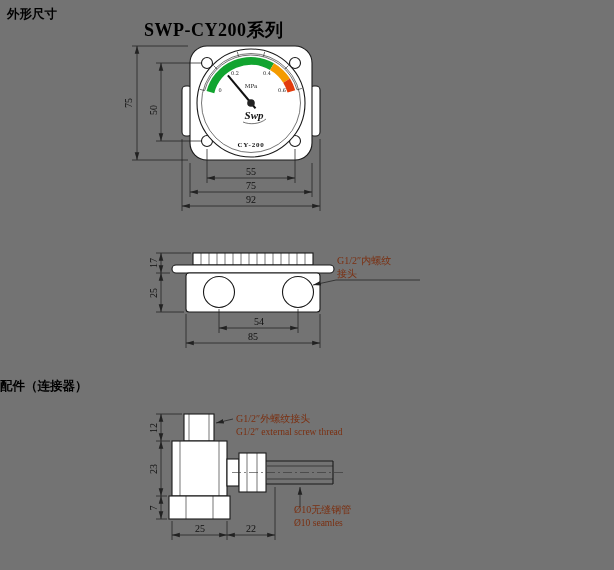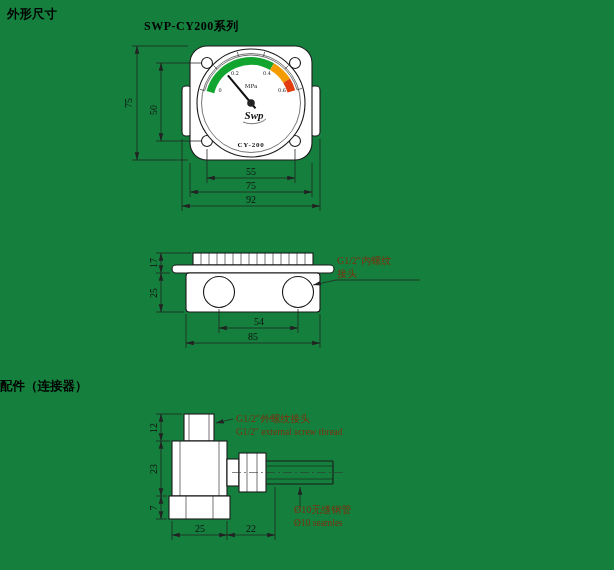--- a/index.html
+++ b/index.html
@@ -1,20 +1,20 @@
 <!DOCTYPE html>
 <html><head>
 <meta charset="utf-8">
 <style>
   html,body { margin:0; padding:0; background:#fff; }
-  .page { position:relative; width:614px; height:570px; background:#15803d; overflow:hidden;
+  .page { position:relative; width:614px; height:570px; background:#737373; overflow:hidden;
           font-family:"Liberation Sans", sans-serif; }
   .heading { position:absolute; font-weight:bold; font-size:12.5px; color:#000;
              font-family:"Liberation Sans", sans-serif; }
-  .series-title { position:absolute; left:144px; top:18px; font-weight:bold; font-size:12px;
+  .series-title { position:absolute; left:144px; top:18px; font-weight:bold; font-size:18px;
                   color:#000; font-family:"Liberation Serif", serif; letter-spacing:.5px; }
   svg { position:absolute; left:0; top:0; }
   .shape { fill:#ffffff; stroke:#1a1a1a; stroke-width:1.1; }
   .sline { stroke:#1a1a1a; stroke-width:1.1; fill:none; }
   .thin  { stroke:#1a1a1a; stroke-width:.6;  fill:none; }
   .dim, .ext { stroke:#222222; stroke-width:.75; fill:none; }
   .center { stroke:#333; stroke-width:.6; fill:none; stroke-dasharray:9 3 2 3; }
   .dimtxt { font-family:"Liberation Serif", serif; font-size:10px; fill:#101010; }
   .note   { font-family:"Liberation Serif", serif; font-size:10px; fill:#7b2f10; }
   .note-en{ font-size:9.5px; }

